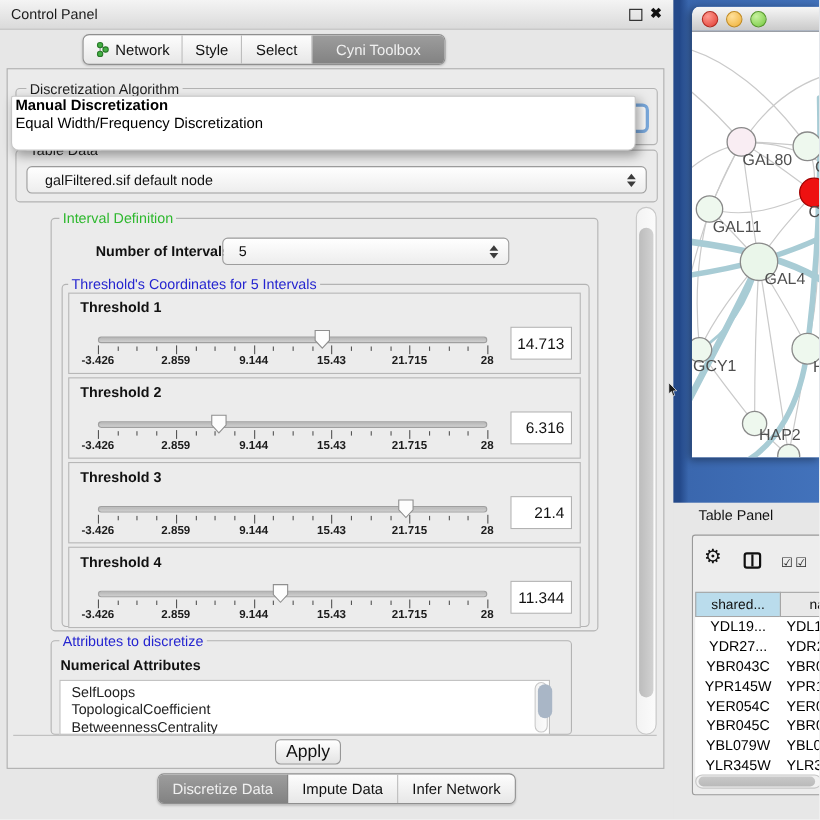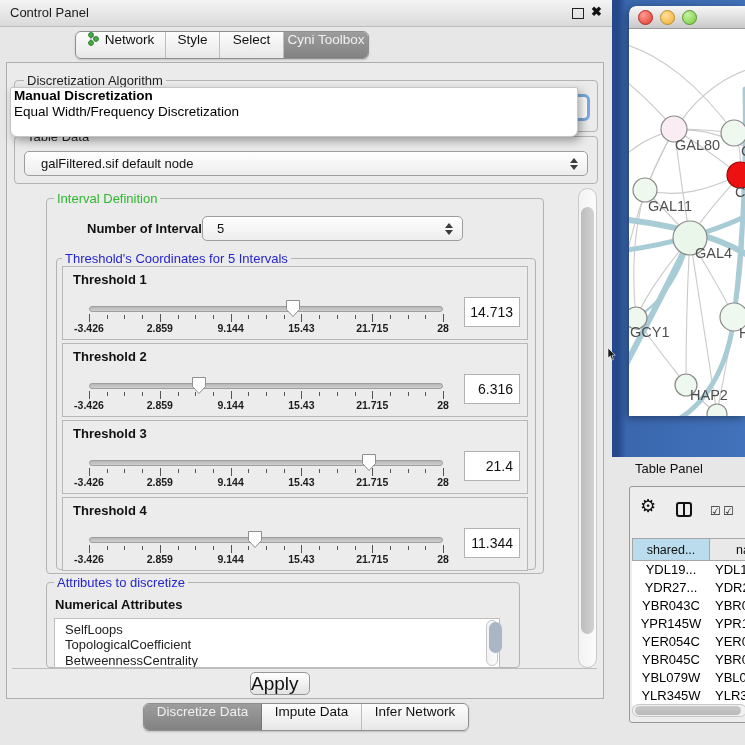--- a/index.html
+++ b/index.html
@@ -9,21 +9,21 @@
   
   .left-panel{position:absolute;left:0;top:0;width:612px;height:745px;background:#e7e7e7}
   .titlebar{position:absolute;left:0;top:0;width:612px;height:26px;
     background:linear-gradient(#f4f4f4,#dadada);border-bottom:1px solid #bdbdbd}
   .title-text{position:absolute;left:10px;top:5px;font-size:13px;color:#1b1b1b}
   .float-btn{position:absolute;left:572px;top:8px;width:10px;height:9px;border:1.5px solid #222;background:transparent}
   .close-btn{position:absolute;left:591px;top:4px;font-size:13px;font-weight:bold;color:#111}
   
   .seg{position:absolute;display:flex;height:26px;border:1px solid #8f8f8f;border-radius:6px;
     overflow:hidden;background:linear-gradient(#fdfdfd,#e7e7e7);box-shadow:0 1px 2px rgba(0,0,0,.18)}
-  .seg .s{display:flex;align-items:flex-start;justify-content:center;font-size:13.5px;color:#111;
+  .seg .s{display:flex;align-items:center;justify-content:center;font-size:13.5px;color:#111;
     border-right:1px solid #bdbdbd;box-sizing:border-box;gap:5px}
   .seg .s:last-child{border-right:none}
   .seg .s.sel{background:linear-gradient(#9d9d9d,#828282);color:#f0f0f0;border-right-color:#777}
   
   .content{position:absolute;left:6px;top:62px;width:598px;height:637px;background:#ebebeb;
     border:1px solid #aeaeae;box-sizing:border-box}
   .grp{position:absolute;border:1px solid #b3b3b3;border-radius:4px;box-sizing:border-box}
   .grp-label{position:absolute;font-size:13px;background:#ebebeb;padding:0 3px;white-space:nowrap}
   .combo{position:absolute;background:linear-gradient(#ffffff,#ededed);border:1px solid #9d9d9d;
     border-radius:5px;box-sizing:border-box;font-size:13px;display:flex;align-items:center}
@@ -49,21 +49,21 @@
   .tlabel{position:absolute;top:55px;transform:translateX(-50%);font-size:10.5px;font-weight:600;color:#1c1c1c}
   .thr-val{position:absolute;left:401px;top:30px;width:56px;height:30px;background:#fff;
     border:1px solid #b2b2b2;box-sizing:border-box;font-size:14px;text-align:right;line-height:28px;padding-right:6px}
   
   .listbox{position:absolute;background:#fff;border:1px solid #bdbdbd;box-sizing:border-box;overflow:hidden}
   .listbox .li{font-size:13px;color:#222;line-height:15.4px;padding-left:10px;white-space:nowrap}
   .sb-v{position:absolute;background:linear-gradient(90deg,#f3f3f3,#fbfbfb);border:1px solid #c8c8c8;
     border-radius:10px;box-sizing:border-box}
   .sb-v .th{position:absolute;left:2px;width:13px;background:linear-gradient(90deg,#bcbcbc,#d2d2d2);border-radius:7px}
   .btn{position:absolute;background:linear-gradient(#ffffff,#e3e3e3);border:1px solid #979797;
-    border-radius:5px;font-size:19px;display:flex;align-items:center;}
+    border-radius:5px;font-size:16px;display:flex;align-items:center;justify-content:center}
   
   .right-panel{position:absolute;left:612px;top:0;width:133px;height:745px;background:#e7e7e7;overflow:hidden}
   .blue-frame{position:absolute;left:0;top:0;width:133px;height:457px;
     background:linear-gradient(90deg,#24498a 0px,#24498a 6px,#3a67ae 14px,#4272bb 133px)}
   .net-window{position:absolute;left:17px;top:6px;width:116px;height:410px;border-radius:7px 0 0 0;
     box-shadow:-2px 2px 8px rgba(0,0,0,.4);overflow:hidden}
   .net-titlebar{position:absolute;left:0;top:0;width:116px;height:23px;
     background:linear-gradient(#f7f7f7,#c9c9c9);border-bottom:1px solid #9a9a9a;border-radius:7px 0 0 0;box-sizing:border-box}
   .light{position:absolute;top:4px;width:15px;height:15px;border-radius:50%;box-sizing:border-box}
   .net-canvas{position:absolute;left:0;top:23px;width:129px;height:387px;background:#fff}
@@ -107,21 +107,21 @@
           <circle cx="4" cy="11" r="2.4" fill="#44b044" stroke="#2a7a2a"></circle>
         </svg>
         <span>Network</span>
       </div>
       <div class="s" style="width:54px">
         <span>Style</span>
       </div>
       <div class="s" style="width:64px">
         <span>Select</span>
       </div>
-      <div class="s sel" style="width:84px">
+      <div class="s sel" style="width:120px">
         <span>Cyni Toolbox</span>
       </div>
     </div>
 
     <div class="content"></div>
 
     <div class="grp" style="left:14px;top:80px;width:584px;height:52px"></div>
     <div class="grp-label" style="left:24px;top:73px;color:#1e1e1e">Discretization Algorithm</div>
     <div class="focus-combo" style="left:22px;top:94px;width:568px;height:27px"></div>
 

